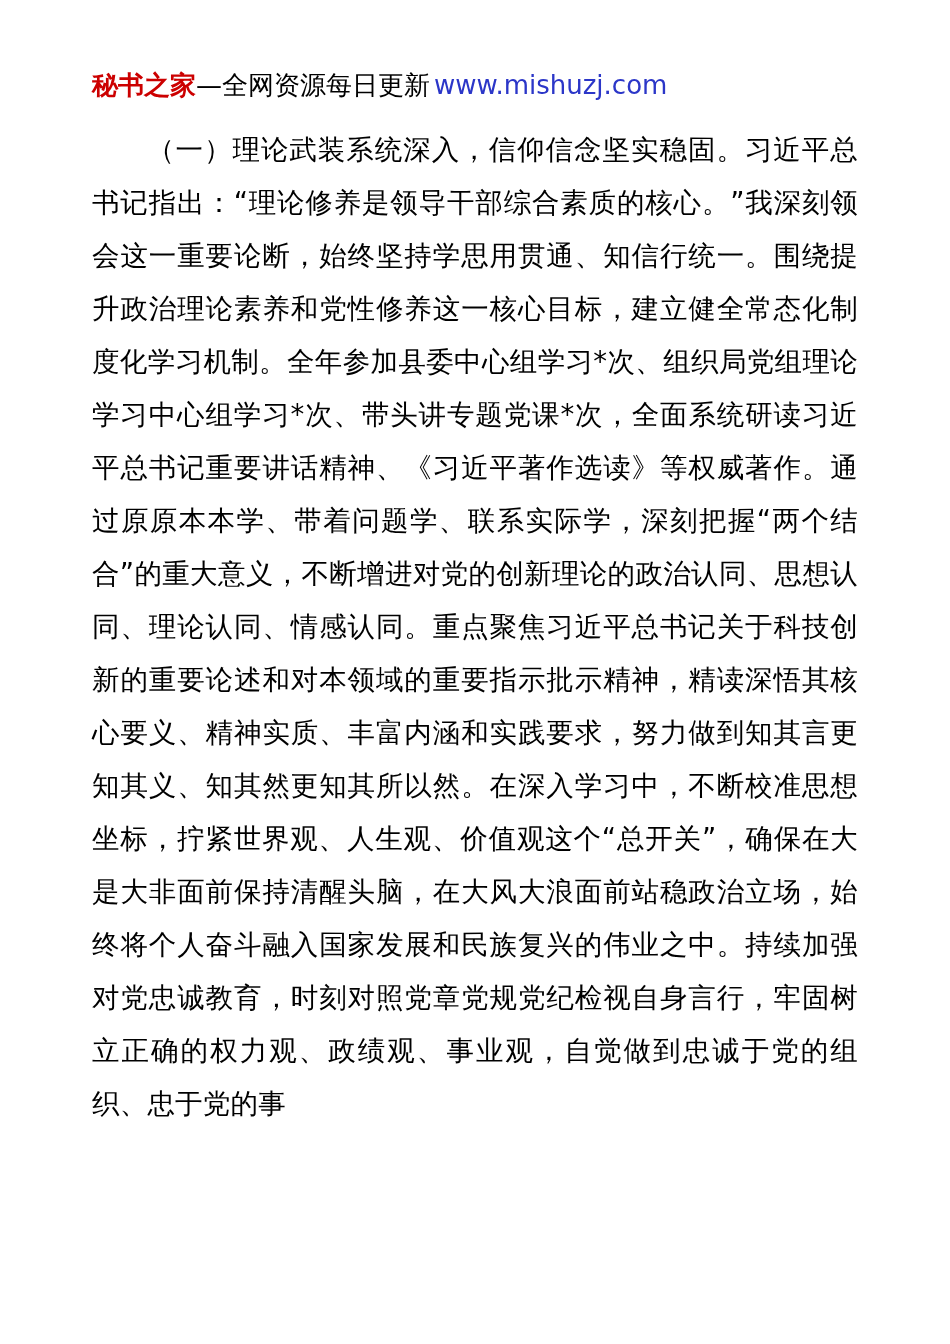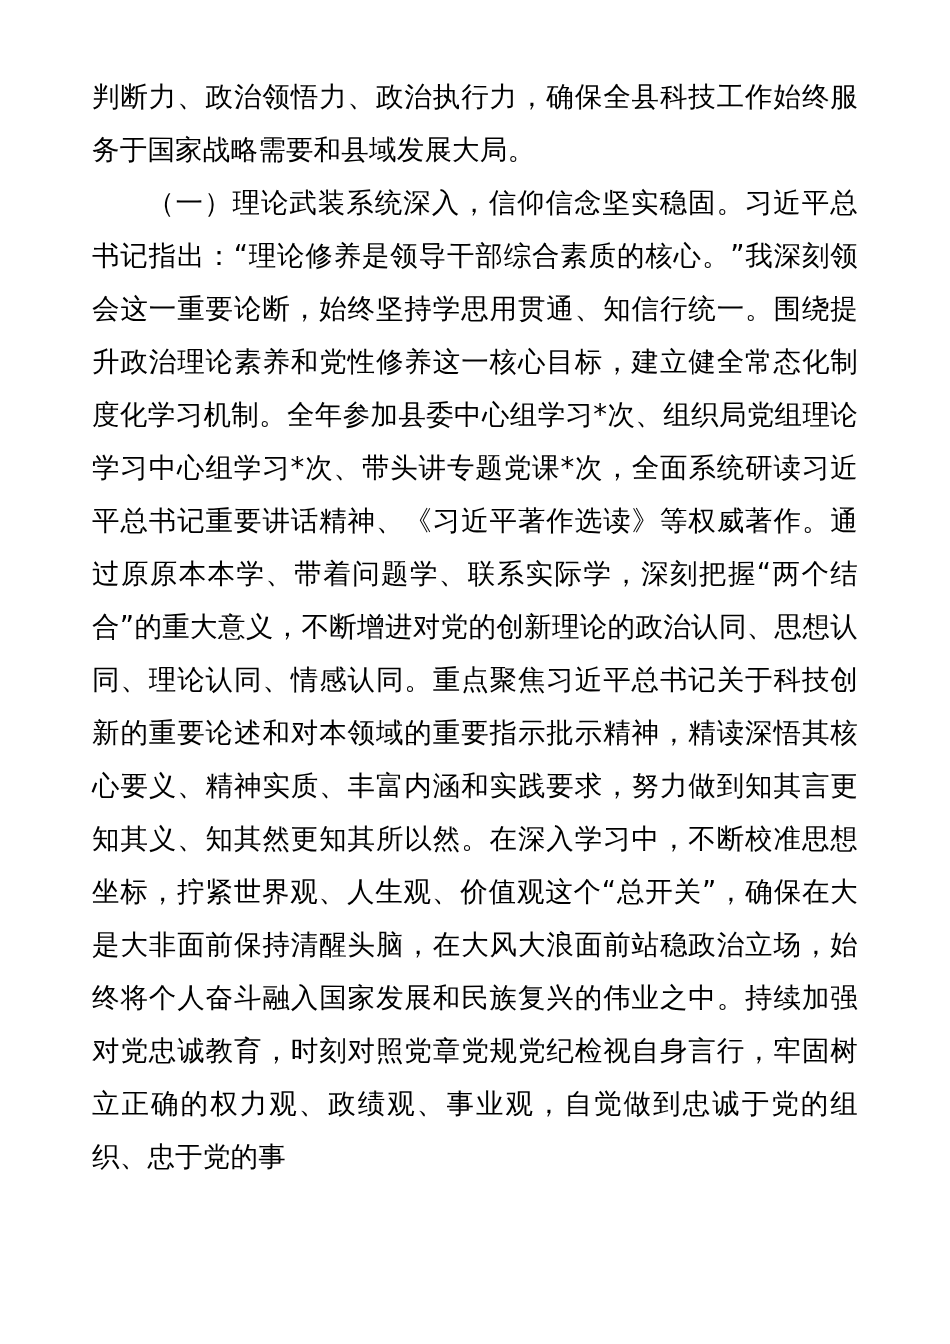--- a/index.html
+++ b/index.html
@@ -56,19 +56,21 @@
   }
   .doc-body p.indent {
     text-indent: 2em;
   }
 </style>
 </head>
 <body>
 
 <div class="page">
 
+  <div class="watermark">
+    <span class="brand">秘书之家</span><span class="tagline">—全网资源每日更新</span><span class="url">www.mishuzj.com</span>
+  </div>
 
   <div class="doc-body">
-    <p>判断力、政治领悟力、政治执行力，确保全县科技工作始终服务于国家战略需要和县域发展大局。</p>
     <p class="indent">（一）理论武装系统深入，信仰信念坚实稳固。习近平总书记指出：“理论修养是领导干部综合素质的核心。”我深刻领会这一重要论断，始终坚持学思用贯通、知信行统一。围绕提升政治理论素养和党性修养这一核心目标，建立健全常态化制度化学习机制。全年参加县委中心组学习*次、组织局党组理论学习中心组学习*次、带头讲专题党课*次，全面系统研读习近平总书记重要讲话精神、《习近平著作选读》等权威著作。通过原原本本学、带着问题学、联系实际学，深刻把握“两个结合”的重大意义，不断增进对党的创新理论的政治认同、思想认同、理论认同、情感认同。重点聚焦习近平总书记关于科技创新的重要论述和对本领域的重要指示批示精神，精读深悟其核心要义、精神实质、丰富内涵和实践要求，努力做到知其言更知其义、知其然更知其所以然。在深入学习中，不断校准思想坐标，拧紧世界观、人生观、价值观这个“总开关”，确保在大是大非面前保持清醒头脑，在大风大浪面前站稳政治立场，始终将个人奋斗融入国家发展和民族复兴的伟业之中。持续加强对党忠诚教育，时刻对照党章党规党纪检视自身言行，牢固树立正确的权力观、政绩观、事业观，自觉做到忠诚于党的组织、忠于党的事</p>
   </div>
 
 </div>
 
 </body></html>

